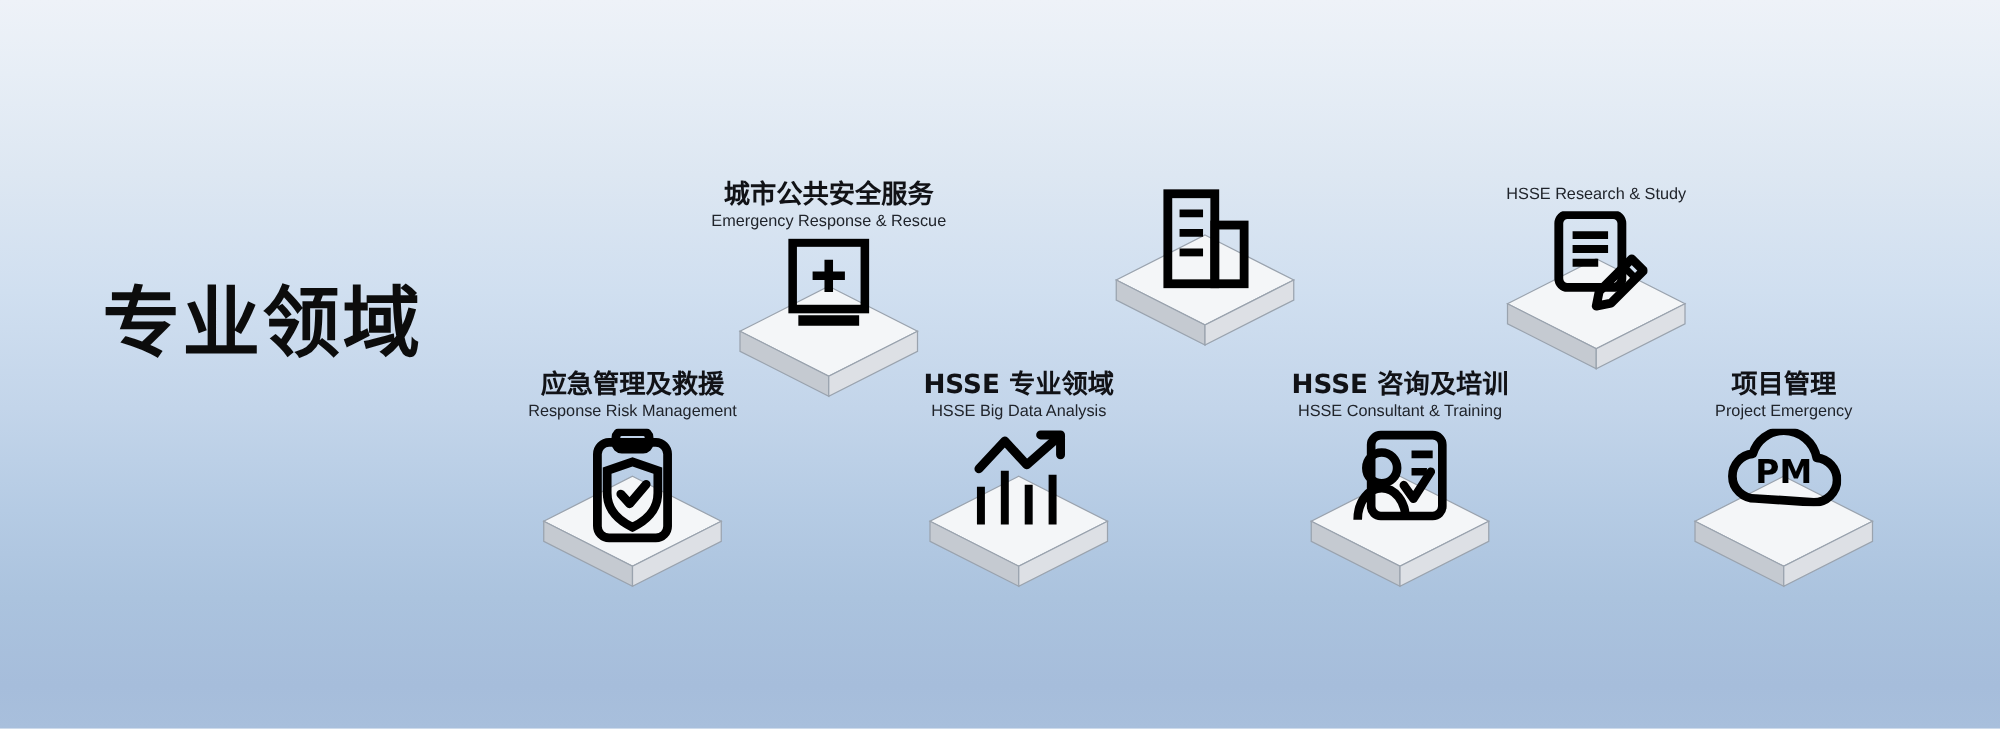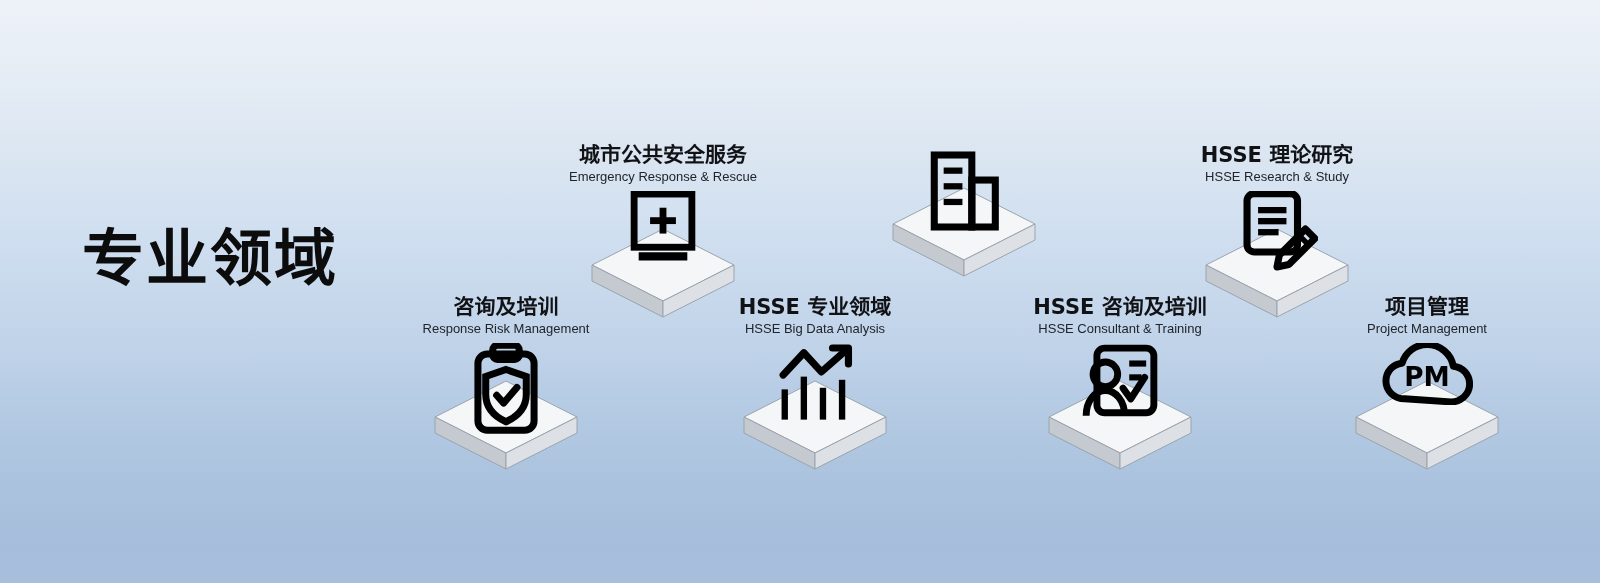--- a/index.html
+++ b/index.html
@@ -95,21 +95,21 @@
 </head>
 <body>
 
 <div id="stage">
 
   <div id="section-title">专业领域</div>
 
   <div id="items-layer">
       <div class="item" style="left: 366px; top: 296px;">
         <div class="item-labels">
-       <div class="label-cn">咨询及培训</div>
+       <div class="label-cn">应急管理及救援</div>
        <div class="label-en">Response Risk Management</div>
      </div>
      <div class="art">
        <div class="slab">
   <svg width="150" height="96" viewBox="0 0 150 96">
 
     <polygon points="75,4 146,40 75,76 4,40" fill="#f4f6f8" stroke="#9aa3ae" stroke-width="1"></polygon>
 
     <polygon points="4,40 75,76 75,92 4,56" fill="#c5cad1" stroke="#9aa3ae" stroke-width="1"></polygon>
 
@@ -226,21 +226,20 @@
         <line x1="64" y1="44" x2="80" y2="44" stroke="#000" stroke-width="8"></line>
         <circle cx="33" cy="40" r="16" fill="none" stroke="#000" stroke-width="9"></circle>
         <path d="M8 94 c0 -20 12 -33 25 -33 c13 0 25 13 25 33" fill="none" stroke="#000" stroke-width="9"></path>
         <polyline points="56,58 66,72 84,44" fill="none" stroke="#000" stroke-width="9" stroke-linecap="round" stroke-linejoin="round"></polyline>
       </svg>
           </div>
      </div>
       </div>
       <div class="item" style="left: 1137px; top: 144px;">
         <div class="item-labels">
-       <div class="label-cn">HSSE 理论研究</div>
        <div class="label-en">HSSE Research &amp; Study</div>
      </div>
      <div class="art">
        <div class="slab">
   <svg width="150" height="96" viewBox="0 0 150 96">
 
     <polygon points="75,4 146,40 75,76 4,40" fill="#f4f6f8" stroke="#9aa3ae" stroke-width="1"></polygon>
 
     <polygon points="4,40 75,76 75,92 4,56" fill="#c5cad1" stroke="#9aa3ae" stroke-width="1"></polygon>
 
@@ -255,21 +254,21 @@
         <line x1="28" y1="52" x2="54" y2="52" stroke="#000" stroke-width="8"></line>
         <path d="M88 48 l12 12 l-33 33 l-15 3 l3 -15 Z" fill="none" stroke="#000" stroke-width="9" stroke-linejoin="round"></path>
         <line x1="80" y1="56" x2="92" y2="68" stroke="#000" stroke-width="7"></line>
       </svg>
           </div>
      </div>
       </div>
       <div class="item" style="left: 1287px; top: 296px;">
         <div class="item-labels">
        <div class="label-cn">项目管理</div>
-       <div class="label-en">Project Management</div>
+       <div class="label-en">Project Emergency</div>
      </div>
      <div class="art">
        <div class="slab">
   <svg width="150" height="96" viewBox="0 0 150 96">
 
     <polygon points="75,4 146,40 75,76 4,40" fill="#f4f6f8" stroke="#9aa3ae" stroke-width="1"></polygon>
 
     <polygon points="4,40 75,76 75,92 4,56" fill="#c5cad1" stroke="#9aa3ae" stroke-width="1"></polygon>
 
     <polygon points="146,40 75,76 75,92 146,56" fill="#dde0e5" stroke="#9aa3ae" stroke-width="1"></polygon>

